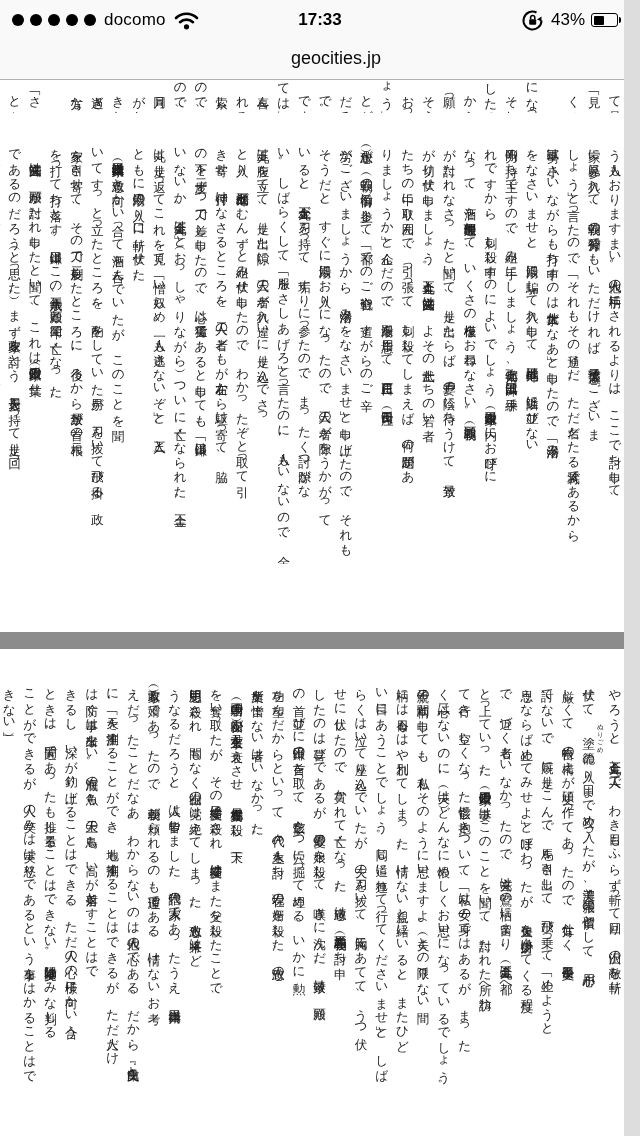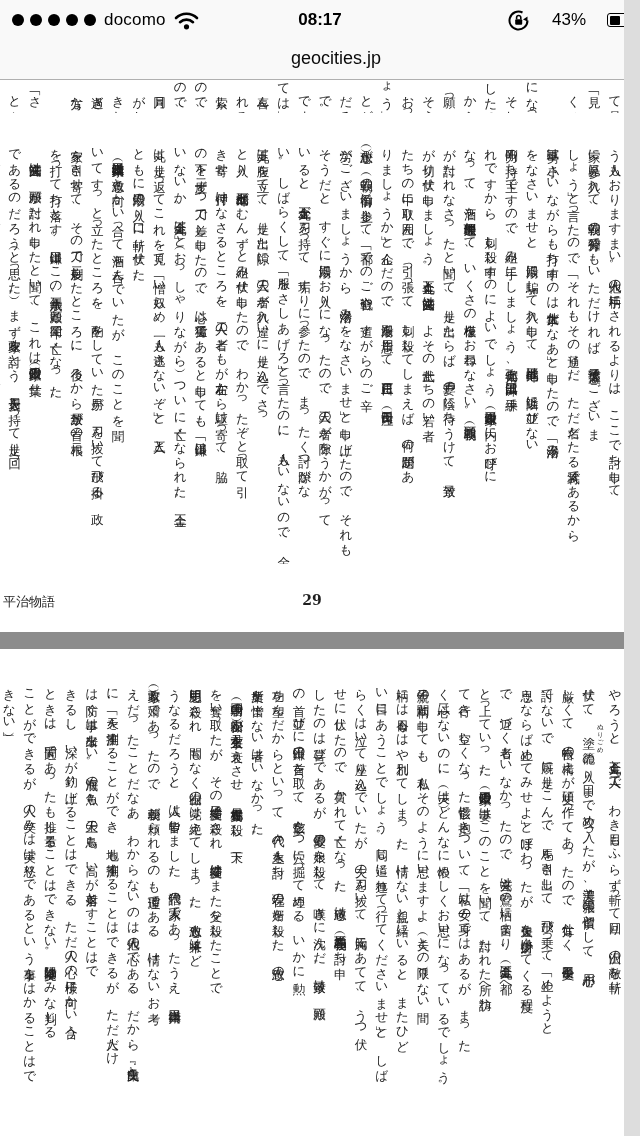--- a/index.html
+++ b/index.html
@@ -17,21 +17,21 @@
     color:#000;font-size:17px;
   }
   .sb-left{position:absolute;left:12px;top:0;height:40px;display:flex;align-items:center;gap:8px;}
   .dots{display:flex;gap:6px;align-items:center;}
   .dot{width:12px;height:12px;border-radius:50%;background:#000;}
   .carrier{letter-spacing:0.2px;}
   .sb-time{
     position:absolute;left:0;top:0;width:100%;height:40px;line-height:40px;
     text-align:center;font-weight:600;font-size:17px;
   }
-  .sb-right{position:absolute;right:6px;top:0;height:40px;display:flex;align-items:center;gap:21px;}
+  .sb-right{position:absolute;right:22px;top:0;height:40px;display:flex;align-items:center;gap:6px;}
   .battery{position:relative;width:25px;height:12px;border:1px solid #000;border-radius:3px;}
   .battery .fill{position:absolute;left:1.5px;top:1.5px;height:9px;width:43%;background:#000;border-radius:1px;}
   .battery .nub{position:absolute;right:-4px;top:3px;width:2.5px;height:6px;background:#000;border-radius:0 2px 2px 0;}
   .title-bar{
     position:absolute;top:40px;left:0;width:100%;height:39px;
     text-align:center;font-size:18px;color:#0a0a0a;line-height:36px;padding-left:16px;
   }
   
   .content{position:absolute;inset:0;z-index:1;background:#fff;}
   .vblock{
@@ -67,21 +67,21 @@
             <i class="dot"></i>
             <i class="dot"></i>
         </span>
         <span class="carrier">docomo</span>
         <svg width="25" height="19" viewBox="0 0 25 19">
           <path d="M2 7 A15 15 0 0 1 23 7" fill="none" stroke="#000" stroke-width="2.6" stroke-linecap="round"></path>
           <path d="M6 11.2 A9.5 9.5 0 0 1 19 11.2" fill="none" stroke="#000" stroke-width="2.6" stroke-linecap="round"></path>
           <circle cx="12.5" cy="15.8" r="2.6" fill="#000"></circle>
         </svg>
       </div>
-      <div class="sb-time">08:17</div>
+      <div class="sb-time">17:33</div>
       <div class="sb-right">
         <svg width="25" height="25" viewBox="0 0 25 25">
           <path d="M21.5 12.5 A9 9 0 1 1 16.5 4.5" fill="none" stroke="#000" stroke-width="2"></path>
           <path d="M21.5 8.5 L21.5 13.5 L17 11.5 Z" fill="#000"></path>
           <rect x="9.2" y="11.2" width="7" height="5.6" rx="1" fill="#000"></rect>
           <path d="M10.6 11.2 V9.6 A2.1 2.1 0 0 1 14.8 9.6 V11.2" fill="none" stroke="#000" stroke-width="1.6"></path>
         </svg>
         <span>43%</span>
         <span class="battery">
           <span class="fill"></span>
@@ -157,24 +157,20 @@
         <div class="vcol">ともに湯殿の入り口に斬り伏せた。</div>
         <div class="vcol">　鎌田兵衛（政家）は忠致と向かい合って酒を呑んでいたが、このことを聞</div>
         <div class="vcol">いてすっと立ったところを、酌をしていた男が、刀を抜いて飛び掛る。政</div>
         <div class="vcol">家を引き寄せて、その刀で二度刺したところに、後ろから景致が首の根元</div>
         <div class="vcol">を打って打ち落とす。鎌田はこの年三十八歳、頭殿と同年で亡くなった。</div>
         <div class="vcol">　玄光法師は、頭殿が討たれ申したと聞いて、これは鎌田（政家）の仕業</div>
         <div class="vcol">であるのだろう（と思った）。まず政家を討とう、長太刀を持って走り回っ</div>
         <div class="vcol">たが、鎌田もすでに討たれたと聞いて、それでは長田（忠致）の奴を討って</div>
       </div>
 
-    <div class="page-footer">
-      <span class="book-title">平治物語</span>
-      <span class="page-number">29</span>
-    </div>
 
     <div class="divider"></div>
 
     <div class="vblock" id="block2">
         <div class="vcol">やろうと、金王丸と二人で、わき目もふらず斬って回り、沢山の敵を斬り</div>
         <div class="vcol">伏せて、<ruby>塗籠<rt>ぬりごめ</rt></ruby>の入り口まで攻め入ったが、美濃、尾張の習慣として、用心が</div>
         <div class="vcol">厳しくて、帳台の構えが頑丈に作ってあったので、仕方なく、長田父子を</div>
         <div class="vcol">討てないで、厩に走りこんで、馬を引き出して、飛び乗って、「止めようと</div>
         <div class="vcol">思うならば止めてみせよ」と呼ばわったが、遠矢を少々射掛けてくる程度</div>
         <div class="vcol">で、近づく者もいなかったので、玄光は鷲の栖に留まり、金王（丸）は都へ</div>

